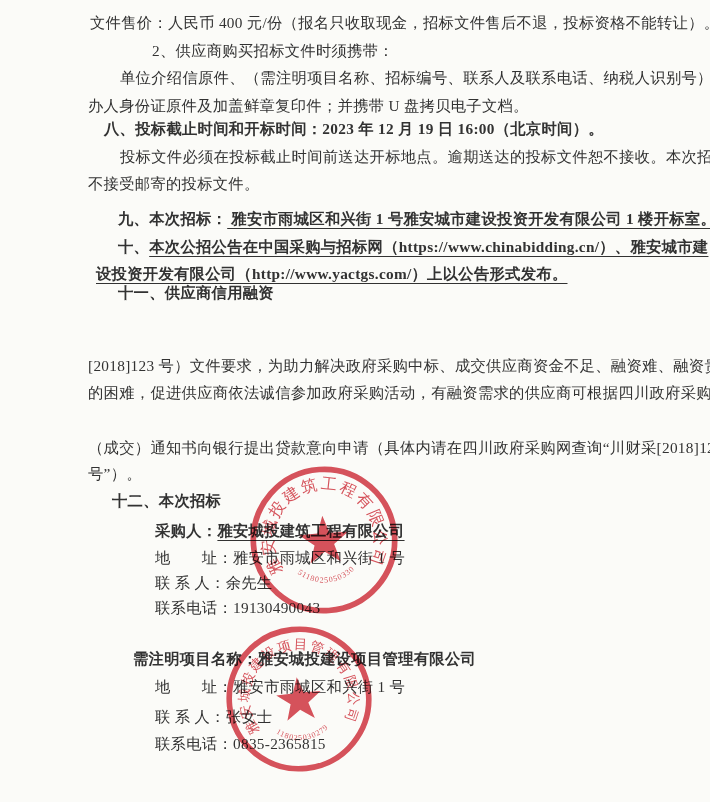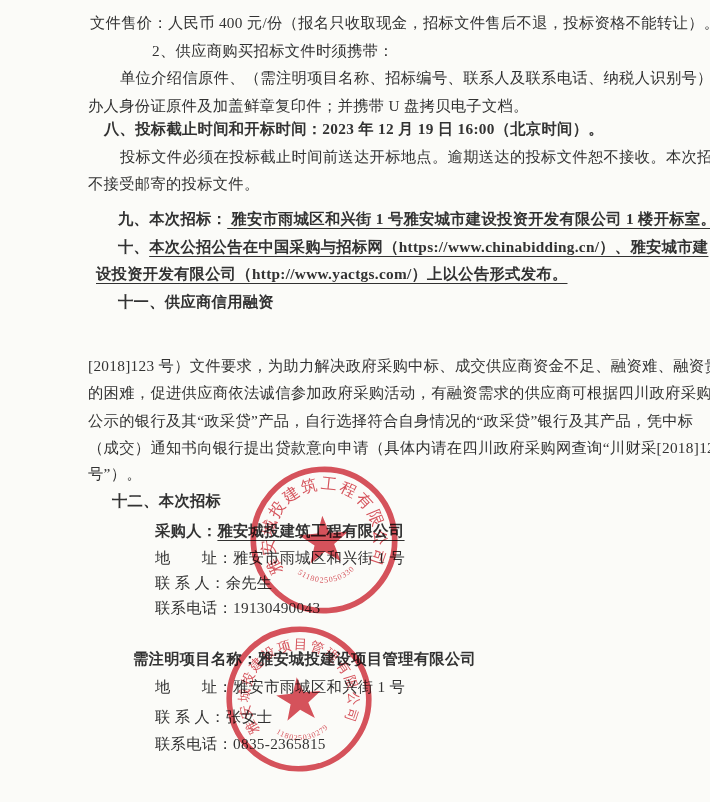--- a/index.html
+++ b/index.html
@@ -54,24 +54,23 @@
     <span>九、本次招标：</span><span class="u"> 雅安市雨城区和兴街 1 号雅安城市建设投资开发有限公司 1 楼开标室。</span>
   </div>
 
   <div class="ln b" style="left:118px;top:236px;">
     <span>十、</span><span class="u">本次公招公告在中国采购与招标网（https://www.chinabidding.cn/）、雅安城市建</span>
   </div>
   <div class="ln b" style="left:88px;top:263px;margin-left:8px;">
     <span class="u">设投资开发有限公司（http://www.yactgs.com/）上以公告形式发布。</span>
   </div>
 
-  <div class="ln b" style="left:118px;top:291px;text-align:center;">十一、供应商信用融资</div>
+  <div class="ln b" style="left:118px;top:282px;text-align:center;">十一、供应商信用融资</div>
   <div class="ln" style="left:88px;top:355px;">[2018]123 号）文件要求，为助力解决政府采购中标、成交供应商资金不足、融资难、融资贵</div>
   <div class="ln" style="left:88px;top:382px;">的困难，促进供应商依法诚信参加政府采购活动，有融资需求的供应商可根据四川政府采购网</div>
-  <div class="ln" style="left:88px;top:410px;">公示的银行及其“政采贷”产品，自行选择符合自身情况的“政采贷”银行及其产品，凭中标</div>
   <div class="ln" style="left:88px;top:437px;">（成交）通知书向银行提出贷款意向申请（具体内请在四川政府采购网查询“川财采[2018]123</div>
   <div class="ln" style="left:88px;top:463px;">号”）。</div>
 
   <div class="ln b" style="left:112px;top:490px;">十二、本次招标</div>
 
   <div class="ln b" style="left:155px;top:520px;">
     <span>采购人：</span><span class="u">雅安城投建筑工程有限公司</span>
   </div>
   <div class="ln" style="left:155px;top:547px;">地　　址：雅安市雨城区和兴街 1 号</div>
   <div class="ln" style="left:155px;top:572px;">联 系 人：余先生</div>

